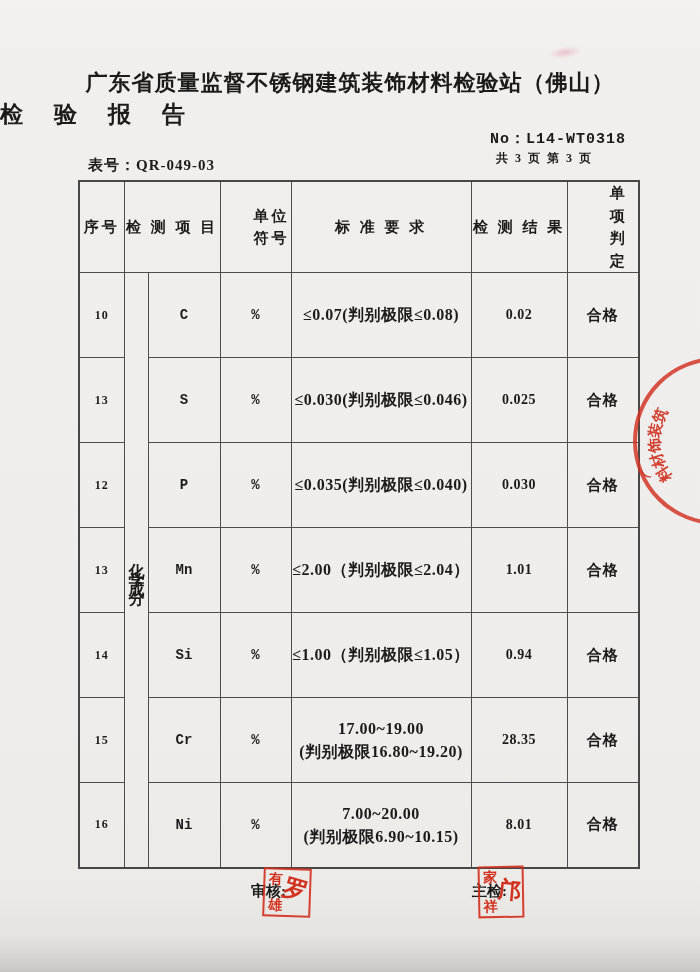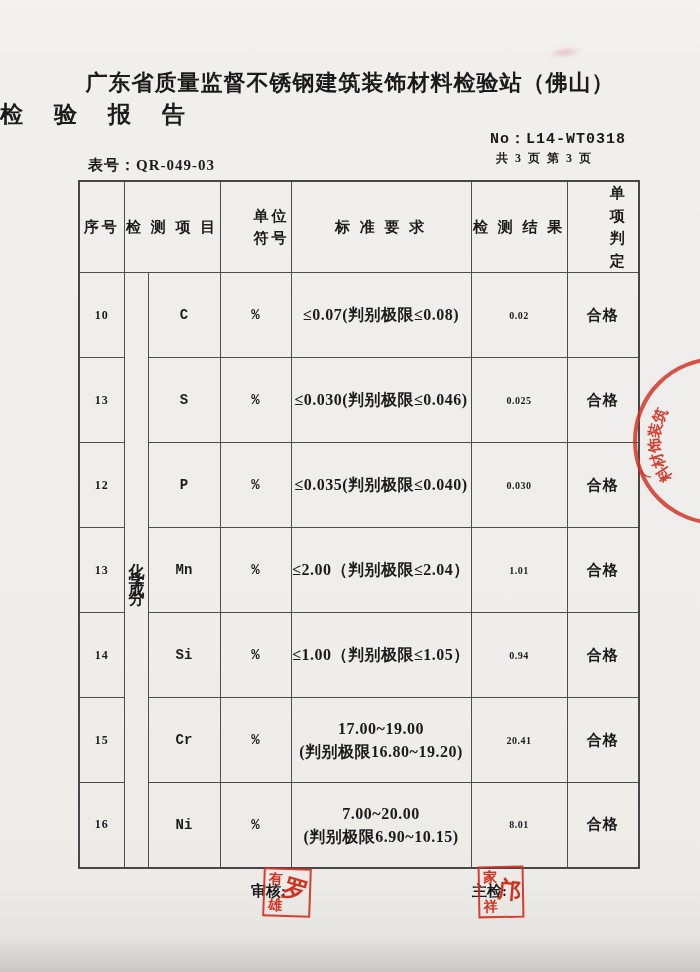--- a/index.html
+++ b/index.html
@@ -32,21 +32,21 @@
   th .h2line{line-height:1.5;margin-left:32px;}
   td.c-no{font-size:12px;letter-spacing:1px;}
   td.c-group{border-top:1px solid #4d4d4d;}
   .vtext{
     writing-mode:vertical-rl;text-orientation:upright;
     font-size:16px;font-weight:bold;letter-spacing:9px;
     display:inline-block;
   }
   td.c-elem,td.c-unit{font-family:"Liberation Mono","DejaVu Sans Mono",monospace;font-size:14px;font-weight:bold;}
   td.c-std{font-size:16px;letter-spacing:0.5px;line-height:1.45;}
-  td.c-res{font-size:10px;letter-spacing:0.5px;margin-top:28px;}
+  td.c-res{font-size:14px;letter-spacing:0.5px;margin-top:28px;}
   td.c-ver{font-size:15px;letter-spacing:1px;}
   
   .sig-label{font-size:15px;font-weight:bold;top:882px;}
   .lbl-reviewer{left:231px;margin-left:20px;}
   .lbl-inspector{left:472px;}
   .seal{
     position:absolute;border:2px solid rgba(211,49,33,.92);color:#d3311f;
     display:flex;align-items:stretch;font-weight:bold;background:transparent;
   }
   .seal-reviewer{left:263px;top:868px;width:44px;height:45px;transform:rotate(2deg);}
@@ -171,21 +171,21 @@
     <td class="c-ver">合格</td>
   </tr>
   <tr class="row">
     <td class="c-no">15</td>
     <td class="c-elem">Cr</td>
     <td class="c-unit">%</td>
     <td class="c-std">
           <div>17.00~19.00</div>
           <div>(判别极限16.80~19.20)</div>
         </td>
-    <td class="c-res">20.41</td>
+    <td class="c-res">28.35</td>
     <td class="c-ver">合格</td>
   </tr>
   <tr class="row">
     <td class="c-no">16</td>
     <td class="c-elem">Ni</td>
     <td class="c-unit">%</td>
     <td class="c-std">
           <div>7.00~20.00</div>
           <div>(判别极限6.90~10.15)</div>
         </td>

